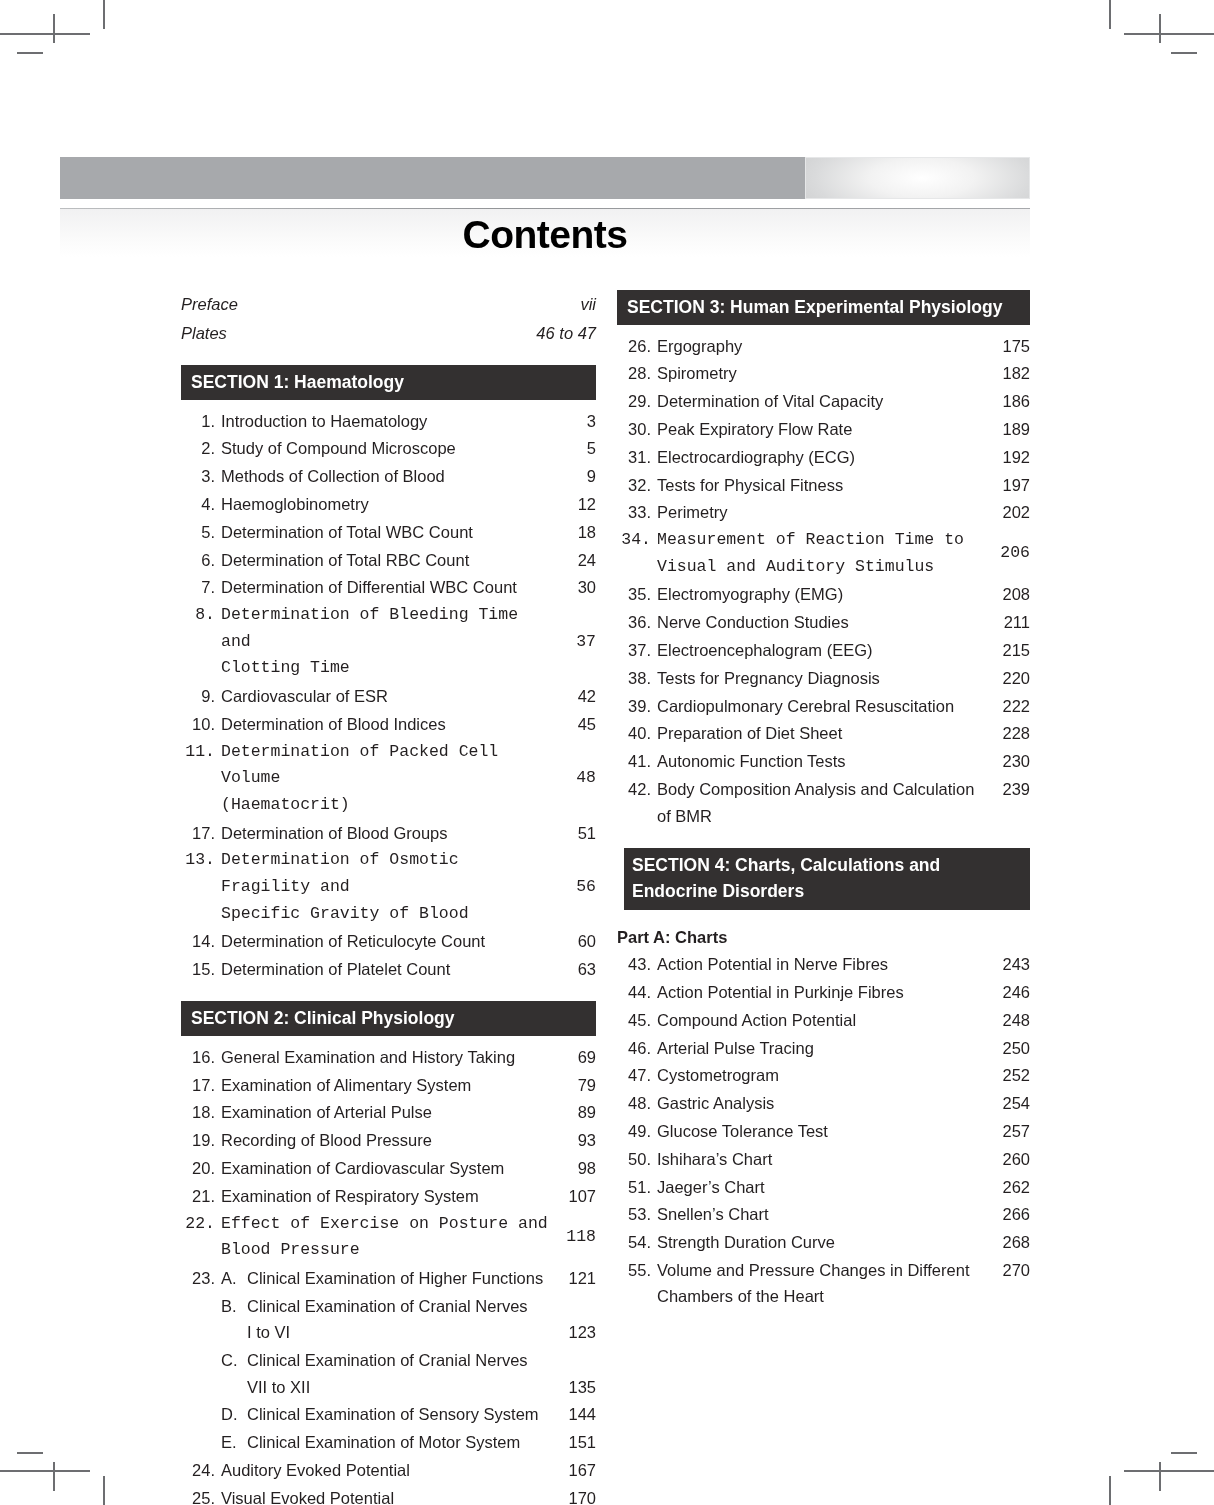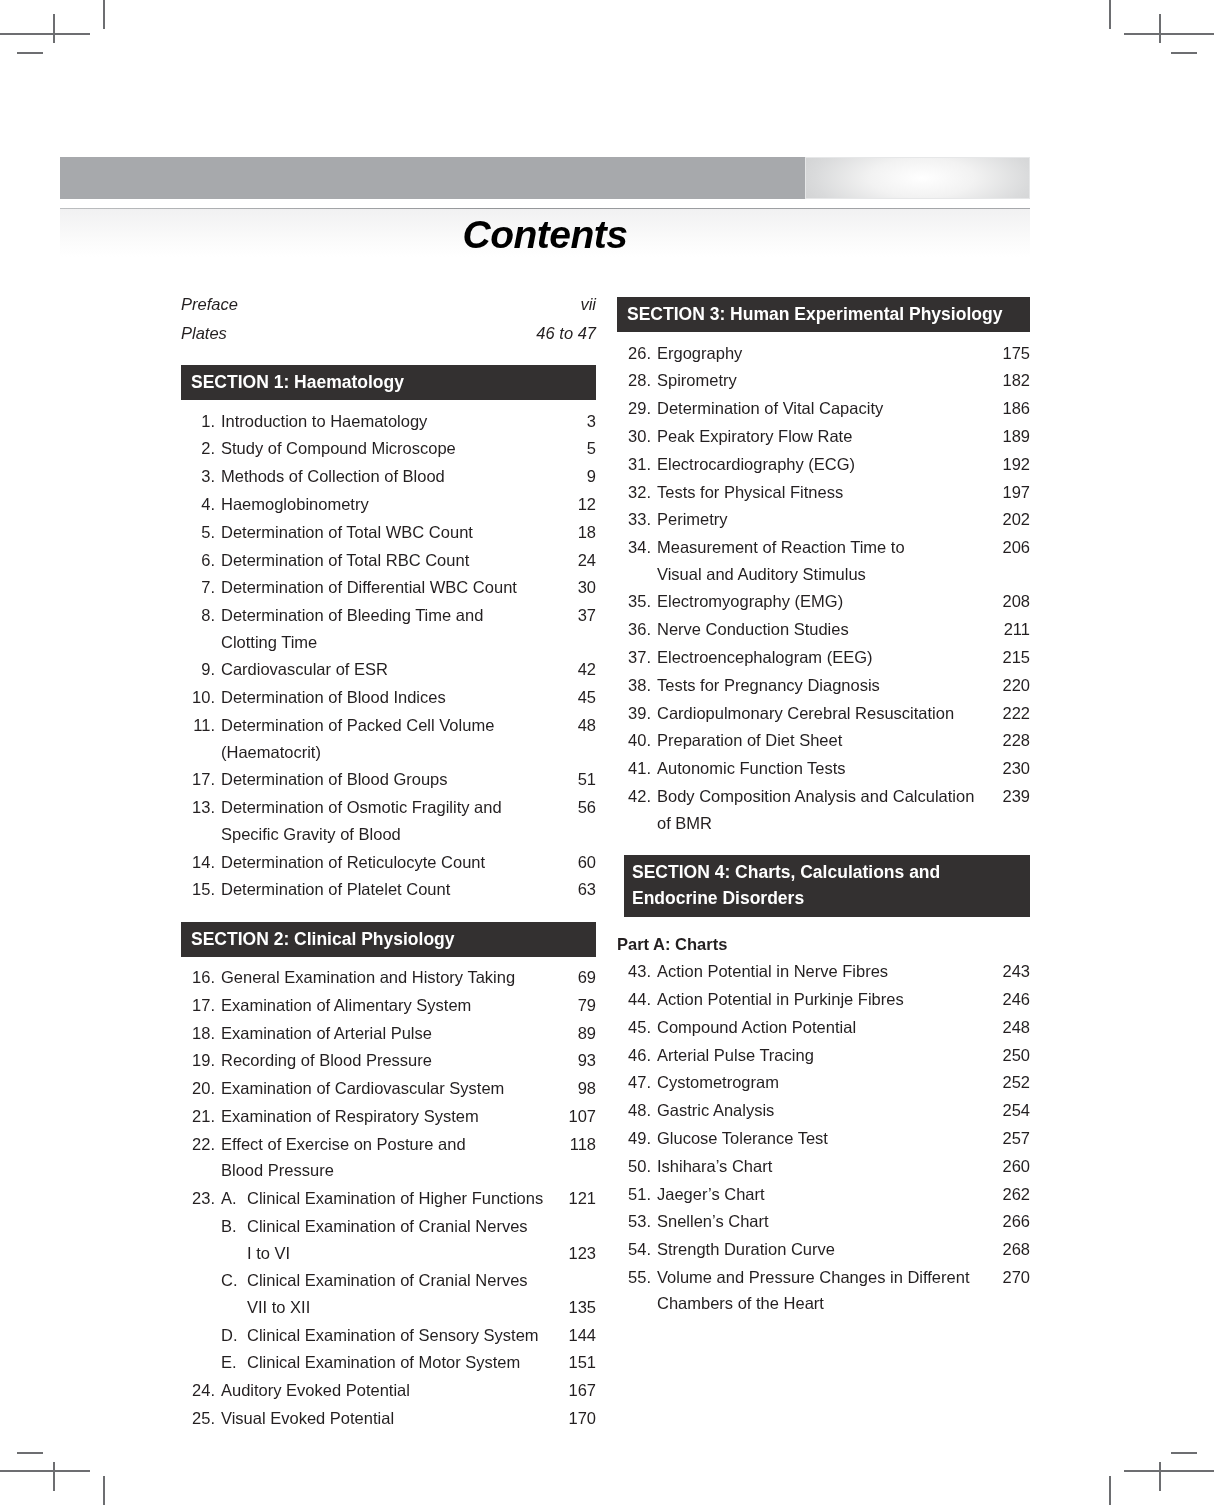--- a/index.html
+++ b/index.html
@@ -83,21 +83,20 @@
     background: linear-gradient(to bottom, #f1f1f2 0%, #fafafa 60%, #ffffff 100%);
   }
   .page-title {
     position: absolute;
     left: 60px;
     top: 209px;
     width: 970px;
     text-align: center;
     font-size: 39px;
     font-weight: bold;
-    font-style: italic;
     letter-spacing: -0.5px;
     color: #000000;
     line-height: 52px;
   }
 
   
   .col {
     position: absolute;
     top: 290px;
   }
@@ -159,21 +158,21 @@
   .toc-text {
     flex: 1 1 auto;
     padding-right: 8px;
   }
   .toc-page {
     flex: 0 0 34px;
     text-align: right;
     white-space: nowrap;
   }
   
-  .toc-row.multi { align-items: flex-start; }
+  .toc-row.multi { align-items: center; font-family: Liberation Mono, monospace; }
   .toc-row.multi .toc-num { align-self: flex-start; }
 
   
   .toc-sub {
     display: flex;
     align-items: flex-start;
     font-size: 16.5px;
     line-height: 26.6px;
     padding: 0.6px 0;
   }
@@ -391,21 +390,21 @@
     <div class="toc-row">
       <span class="toc-num">25.</span>
       <span class="toc-text">Visual Evoked Potential</span>
       <span class="toc-page">170</span>
     </div>
   </div>
 </div>
 
 <div class="col col-right">
 
-  <div class="sec-bar" style="margin-top:7px;">SECTION 3: Human Experimental Physiology</div>
+  <div class="sec-bar" style="margin-top:0;">SECTION 3: Human Experimental Physiology</div>
   <div>
     <div class="toc-row">
       <span class="toc-num">26.</span>
       <span class="toc-text">Ergography</span>
       <span class="toc-page">175</span>
     </div>
     <div class="toc-row">
       <span class="toc-num">28.</span>
       <span class="toc-text">Spirometry</span>
       <span class="toc-page">182</span>

